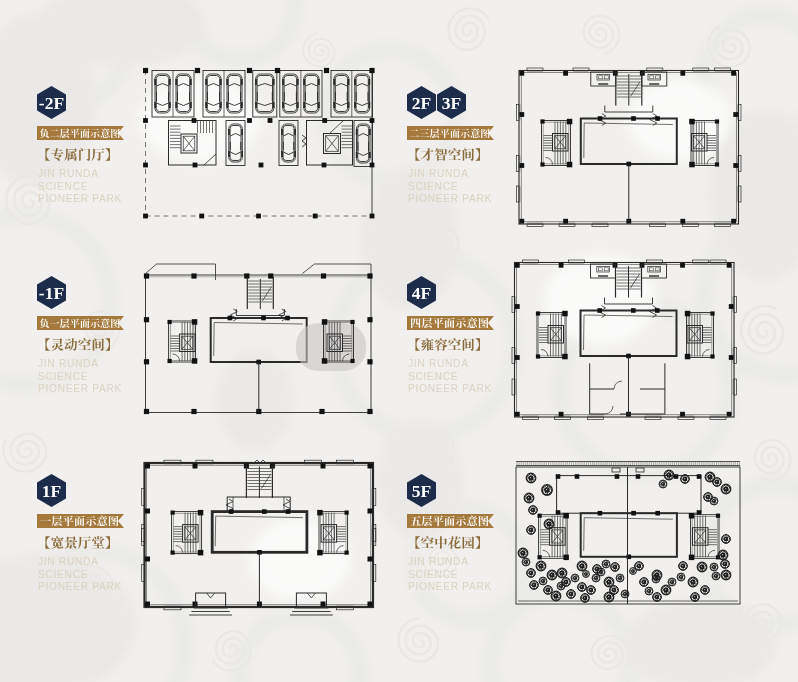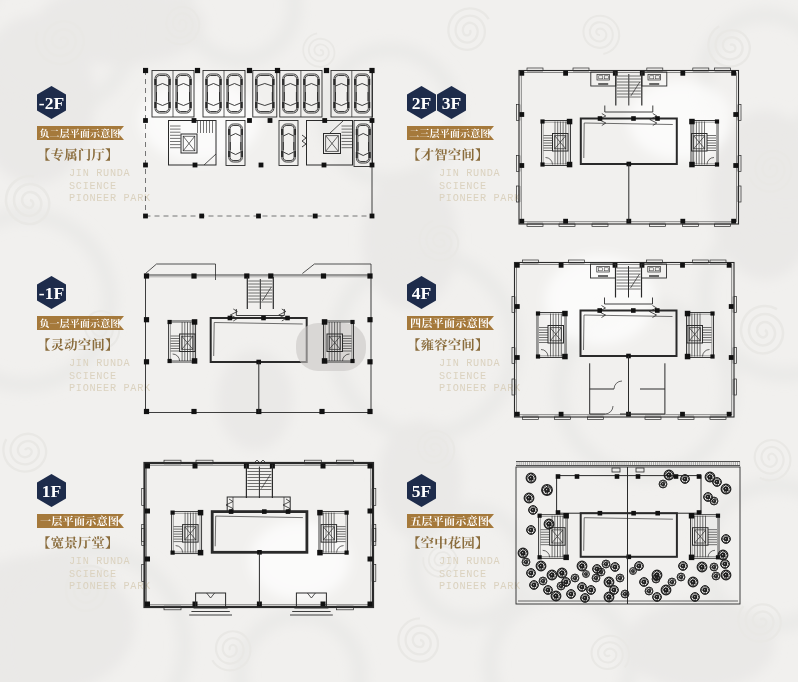--- a/index.html
+++ b/index.html
@@ -1,19 +1,19 @@
 <!DOCTYPE html>
 <html><head><meta charset="utf-8">
 <style>
 html,body{margin:0;padding:0;}
 body{width:798px;height:682px;position:relative;background:#f1f0ee;overflow:hidden;
  font-family:"Liberation Sans",sans-serif;}
 .abs{position:absolute;}
-.caps{font-family:Liberation Mono, monospace;font-size:10.2px;line-height:12.6px;
- letter-spacing:0.7px;color:#dbd2bf;margin-left:31px;}
+.caps{font-family:Liberation Sans, sans-serif;font-size:10.2px;line-height:12.6px;
+ letter-spacing:0.7px;color:#dbd2bf;}
 svg{display:block;}
 </style></head><body>
 
 <svg class="abs" style="left:0;top:0" width="798" height="682" viewBox="0 0 798 682">
 <defs>
       <filter id="soft" x="-40%" y="-40%" width="180%" height="180%">
 <feGaussianBlur stdDeviation="6"></feGaussianBlur>
       </filter>
     </defs>
 <g filter="url(#soft)">

